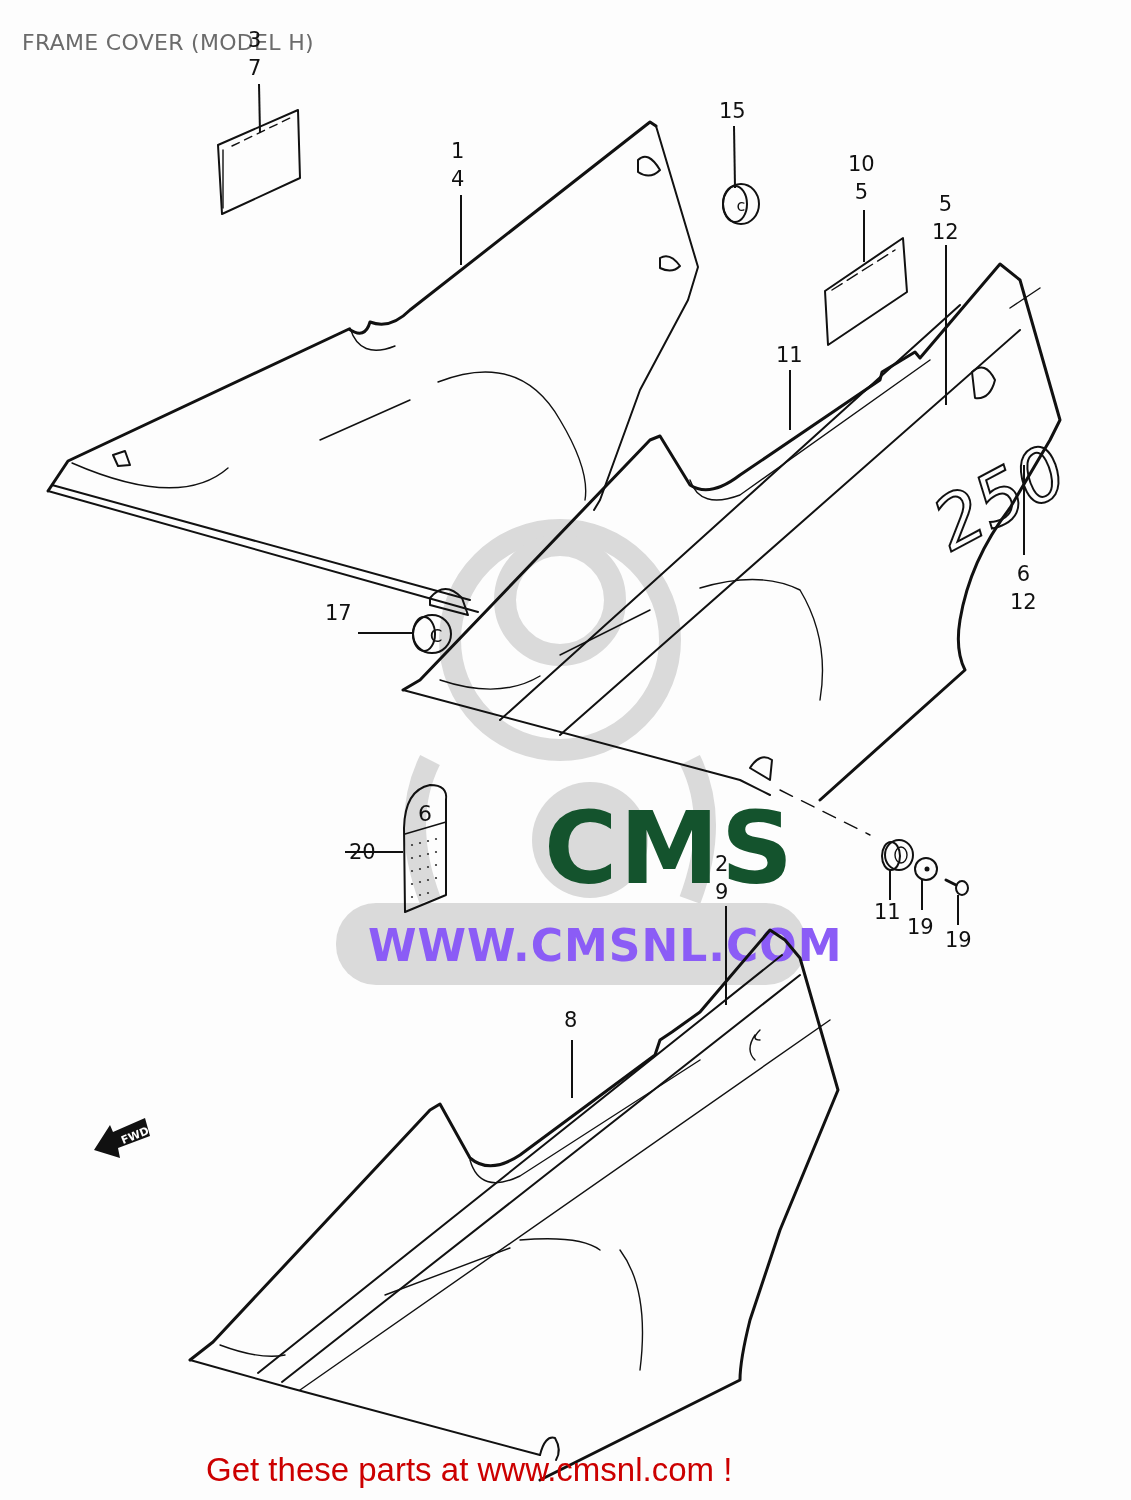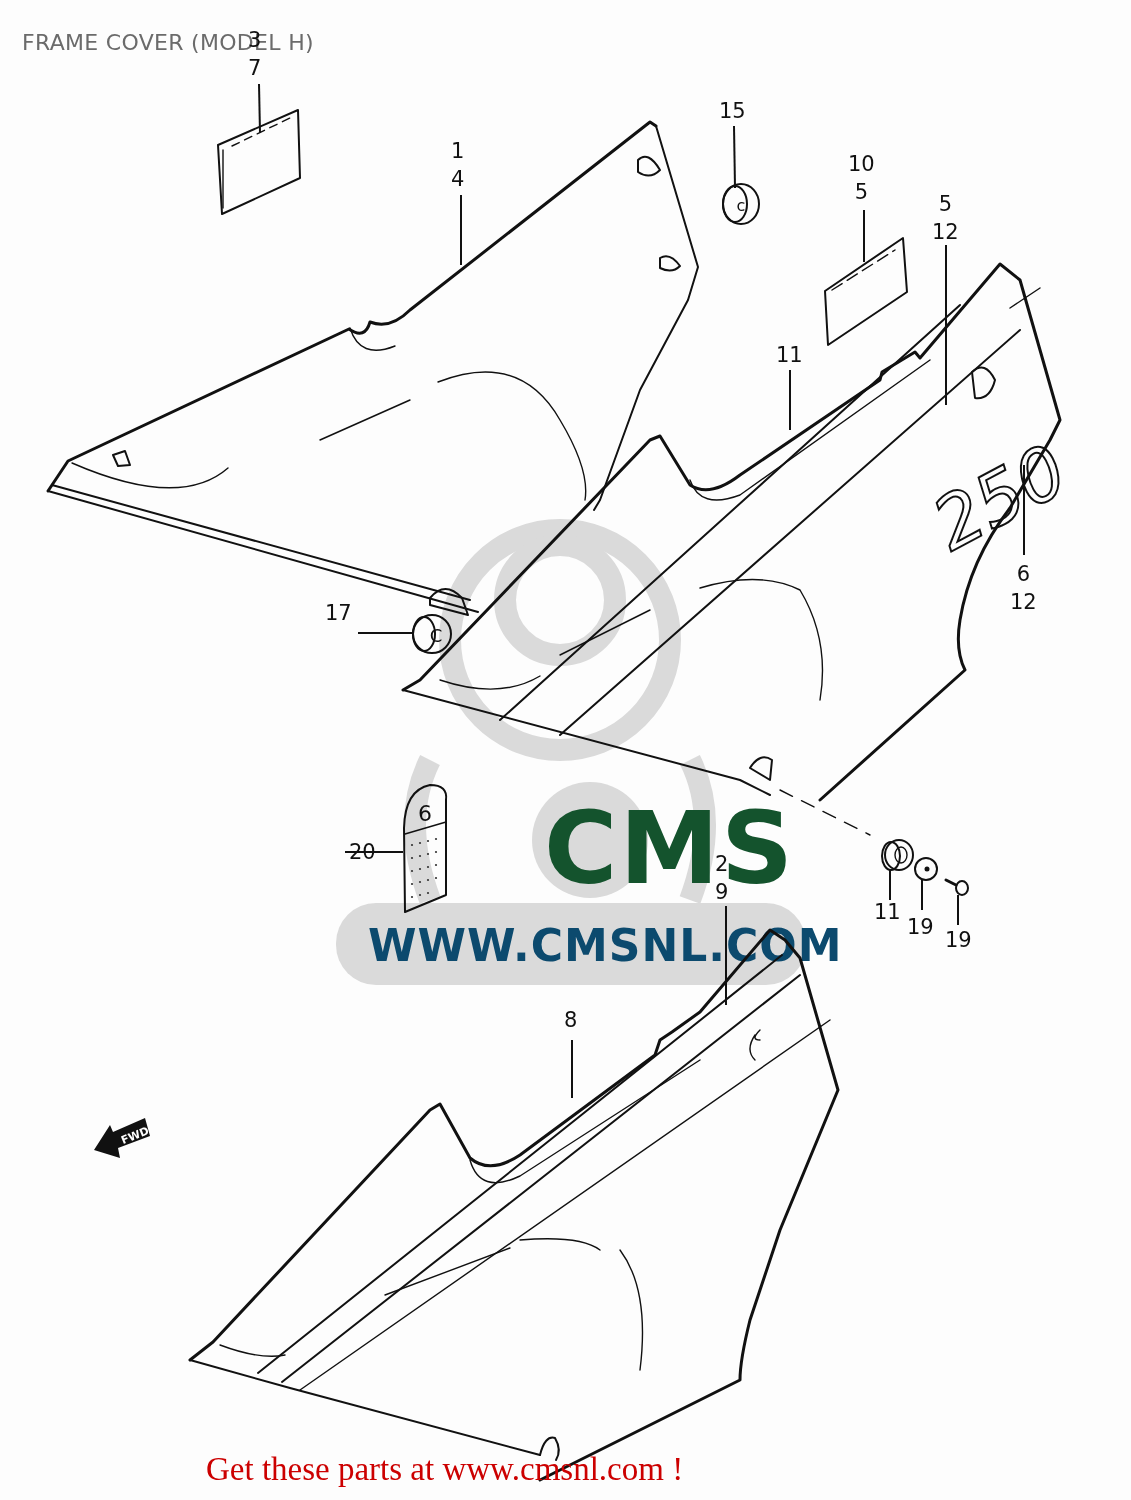--- a/index.html
+++ b/index.html
@@ -1,22 +1,22 @@
 <!DOCTYPE html>
 <html><head>
 <meta charset="utf-8">
 <style>
   html,body{margin:0;padding:0;background:#fdfdfd;}
   body{width:1131px;height:1500px;position:relative;overflow:hidden;font-family:"DejaVu Sans","Liberation Sans",sans-serif;}
   #stage{position:absolute;left:0;top:0;width:1131px;height:1500px;}
   .title{position:absolute;left:22px;top:30px;font-size:22px;color:#6b6b6b;letter-spacing:0.3px;font-family:"DejaVu Sans",sans-serif;white-space:nowrap;}
-  .footer{position:absolute;left:206px;top:1451px;font-size:33px;color:#cc0000;font-family:Liberation Serif, serif;white-space:nowrap;}
+  .footer{position:absolute;left:206px;top:1451px;font-size:33px;color:#cc0000;font-family:Liberation Sans, sans-serif;white-space:nowrap;}
   .callout{position:absolute;font-size:21px;color:#111;font-family:"DejaVu Sans",sans-serif;line-height:28px;text-align:center;white-space:nowrap;}
   .callout span{display:block;}
-  .wm-text{position:absolute;font-family:"DejaVu Sans",sans-serif;font-weight:bold;color:#0c4a6e;white-space:nowrap;}
+  .wm-text{position:absolute;font-family:"DejaVu Sans",sans-serif;font-weight:bold;color:#8b5cf6;white-space:nowrap;}
   svg{position:absolute;left:0;top:0;}
   .ln{fill:none;stroke:#111;stroke-width:2;stroke-linecap:round;stroke-linejoin:round;}
   .ln3{fill:none;stroke:#111;stroke-width:3;stroke-linecap:round;stroke-linejoin:round;}
   .thin{fill:none;stroke:#111;stroke-width:1.4;stroke-linecap:round;}
   .lead{stroke:#111;stroke-width:2;}
 </style>
 </head>
 <body>
 
 <div id="stage">

